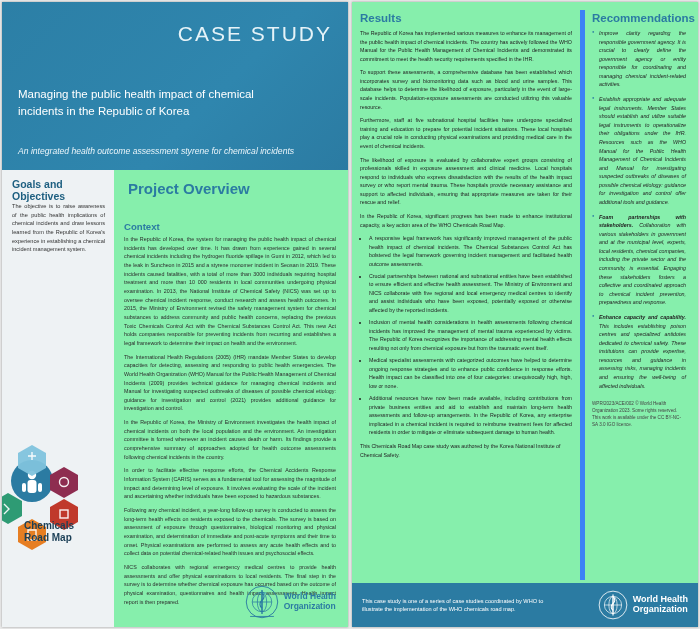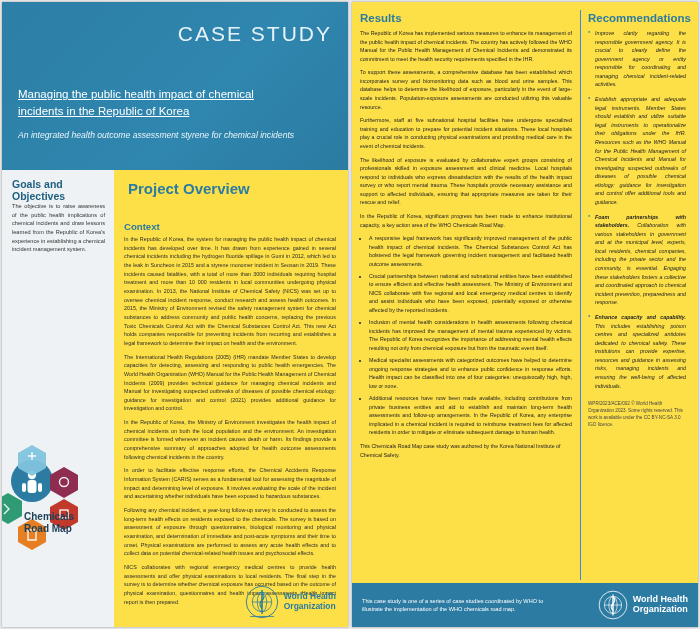--- a/index.html
+++ b/index.html
@@ -6,21 +6,21 @@
   html, body { margin: 0; padding: 0; }
   body {
     width: 700px; height: 629px;
     background: #e9e9e9;
     font-family: "Liberation Sans", sans-serif;
     color: #222;
     overflow: hidden;
   }
   .spread { display: flex; width: 700px; height: 629px; gap: 4px; padding: 2px; }
   .page {
-    background: #fde047;
+    background: #86efac;
     position: relative;
     overflow: hidden;
     box-shadow: 0 0 2px rgba(0,0,0,.35);
   }
   .page-left { width: 346px; height: 625px; }
   .page-right { width: 346px; height: 625px; }
 
   
   .hero {
     background: #2e7fa8;
@@ -35,22 +35,21 @@
     font-size: 21px;
     letter-spacing: 2px;
     color: #e6f3f8;
     font-weight: normal;
     margin: 10px 0 40px 0;
   }
   .hero-sub {
     font-size: 11.5px;
     line-height: 1.5;
     max-width: 265px;
-    margin-bottom: 2px;
-    text-decoration: underline;
+    margin-bottom: 18px;
   }
   .hero-band {
     background: rgba(255,255,255,.16);
     border-top: 1px solid rgba(255,255,255,.3);
     border-bottom: 1px solid rgba(255,255,255,.3);
     padding: 5px 16px;
     margin: 0 -16px;
     font-size: 11.5px;
     font-weight: bold;
   }
@@ -79,21 +78,21 @@
     color: #333;
     text-align: justify;
   }
   .roadmap-art {
     position: absolute;
     left: 0; bottom: 58px;
     width: 112px; height: 132px;
   }
   .rm-label {
     position: absolute;
-    left: 22px; bottom: 93px;
+    left: 22px; bottom: 84px;
     font-size: 10px;
     font-weight: bold;
     color: #1b3f56;
     line-height: 1.15;
   }
   .lp-col-right {
     width: 234px;
     padding: 8px 12px 0 10px;
   }
   .proj-h {
@@ -124,21 +123,21 @@
     font-size: 8.5px;
     color: #2b7ba2;
     line-height: 1.15;
     font-weight: bold;
   }
 
   
   .rp-body { display: flex; height: 578px; padding: 8px 8px 0 8px; gap: 8px; }
   .rp-col { }
   .rp-main { width: 212px; }
-  .rp-side { width: 106px; border-left: 1px solid #3b82f6; padding-left: 7px; }
+  .rp-side { width: 106px; border-left: 5px solid #3b82f6; padding-left: 7px; }
   .rp-h {
     font-size: 11.5px;
     font-weight: bold;
     color: #2b7ba2;
     margin: 2px 0 5px 0;
   }
   .rp-para {
     font-size: 5.3px;
     line-height: 1.62;
     text-align: justify;

